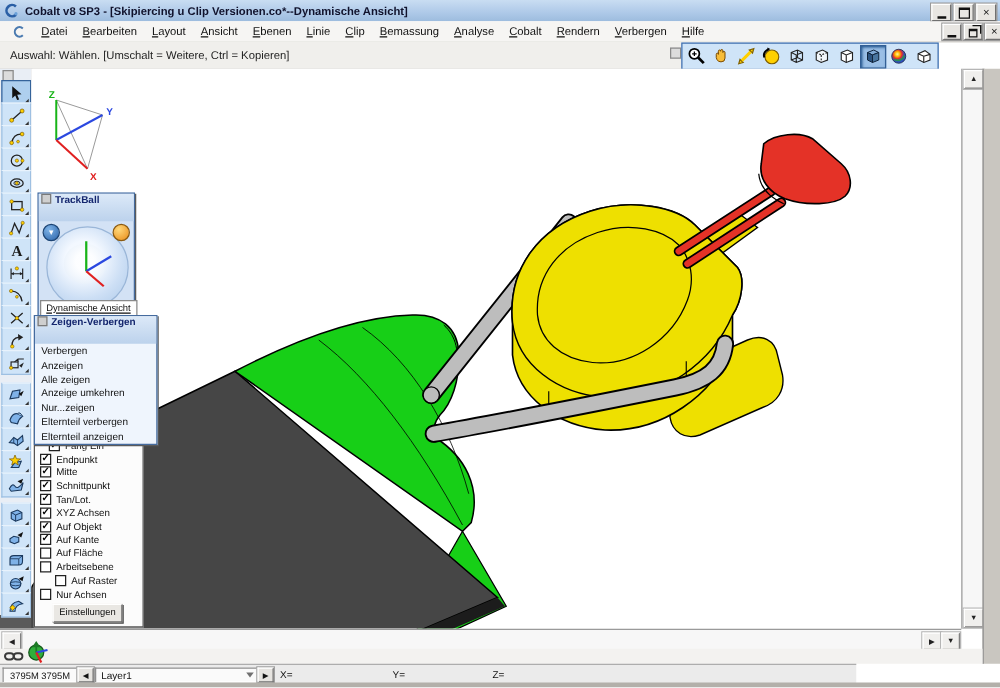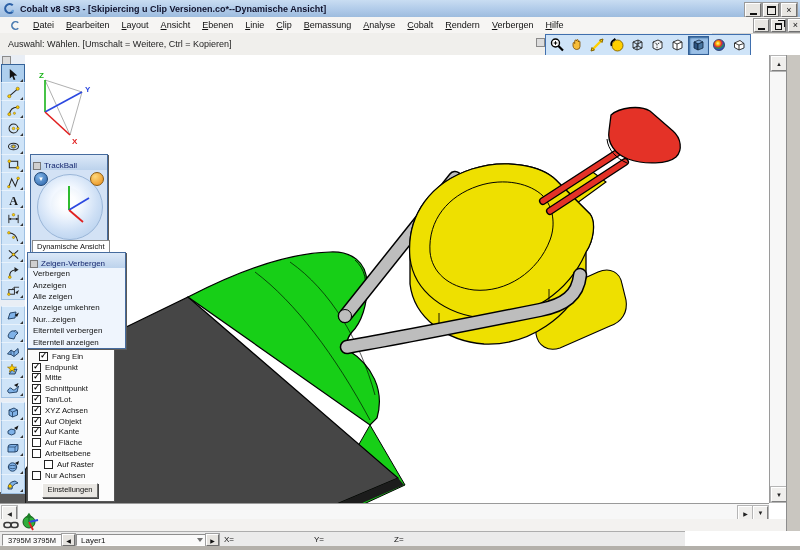--- a/index.html
+++ b/index.html
@@ -52,22 +52,22 @@
   #viewport{left:25px;top:55px;width:744px;height:448px;background:var(--viewport-bg);overflow:hidden;}
   
   .sb-btn{background:#f0efed;border:1px solid #fff;border-right-color:#808080;
     border-bottom-color:#808080;box-shadow:0 0 0 1px #b5b5b5;color:#222;
     display:flex;align-items:center;justify-content:center;font-size:6px;}
   #vscroll{left:769px;top:55px;width:17px;height:448px;background:#f7f7f7;border-left:1px solid #9a9a9a;}
   #hscroll{left:0;top:503px;width:769px;height:16px;background:#f7f7f7;border-top:1px solid #9a9a9a;}
   #rframe{left:786px;top:55px;width:14px;height:476px;background:var(--frame-gray);border-left:1px solid #8d8d8d;}
   
   .palette{border:1px solid var(--palette-border);box-shadow:1px 1px 0 #5a5a5a;}
-  .pal-head{height:15px;background:linear-gradient(#dce9f8,var(--palette-header));
-    display:flex;align-items:flex-end;font-size:8px;font-weight:normal;color:#14266e;}
+  .pal-head{height:22px;background:linear-gradient(#dce9f8,var(--palette-header));
+    display:flex;align-items:flex-start;font-size:8px;font-weight:bold;color:#14266e;}
   .pal-nub{width:6px;height:6px;background:#cfcfcf;border:1px solid #7a7a7a;margin:0 3px 0 2px;flex:0 0 auto;}
   #trackball{left:30px;top:154px;width:76px;background:#d3e2f5;}
   #tb-body{position:relative;width:76px;height:74px;}
   #tb-sphere{position:absolute;left:6px;top:4px;width:64px;height:64px;border-radius:50%;
     background:radial-gradient(circle at 45% 40%,#f3f8ff 0 28%,#cddff5 60%,#a9c7e8 100%);
     border:1px solid #9ab6d8;}
   #tb-sphere-inner{position:absolute;left:20px;top:18px;width:34px;height:32px;border-radius:50%;
     background:radial-gradient(circle at 50% 45%,#ffffff 0 30%,#dcE9f8 100%);opacity:.8;}
   .tb-mini{position:absolute;width:12px;height:12px;border-radius:50%;font-size:7px;color:#fff;
     display:flex;align-items:center;justify-content:center;}
@@ -471,21 +471,21 @@
     <div id="tb-sphere-inner"></div>
     <svg class="abs" style="left:6px;top:4px;" width="64" height="64" viewBox="0 0 64 64">
       <line x1="32" y1="36" x2="32" y2="12" stroke="#18b418" stroke-width="1.8"></line>
       <line x1="32" y1="36" x2="52" y2="24" stroke="#2b48e0" stroke-width="1.8"></line>
       <line x1="32" y1="36" x2="46" y2="48" stroke="#e02020" stroke-width="1.8"></line>
     </svg>
     <div class="tb-mini" id="tb-drop">▾</div>
     <div class="tb-mini" id="tb-ball"></div>
   </div>
   <div id="tb-label">
-    <span style="margin-left:4px;">Dynamische Ansicht</span>
+    <span style="margin-left:4px;text-decoration:underline;">Dynamische Ansicht</span>
   </div>
 </div>
 
 <div class="abs palette" id="ctxmenu">
   <div class="pal-head">
     <span class="pal-nub"></span>
     <span>Zeigen-Verbergen</span>
   </div>
   <div class="ctx-item">Verbergen</div>
   <div class="ctx-item">Anzeigen</div>

